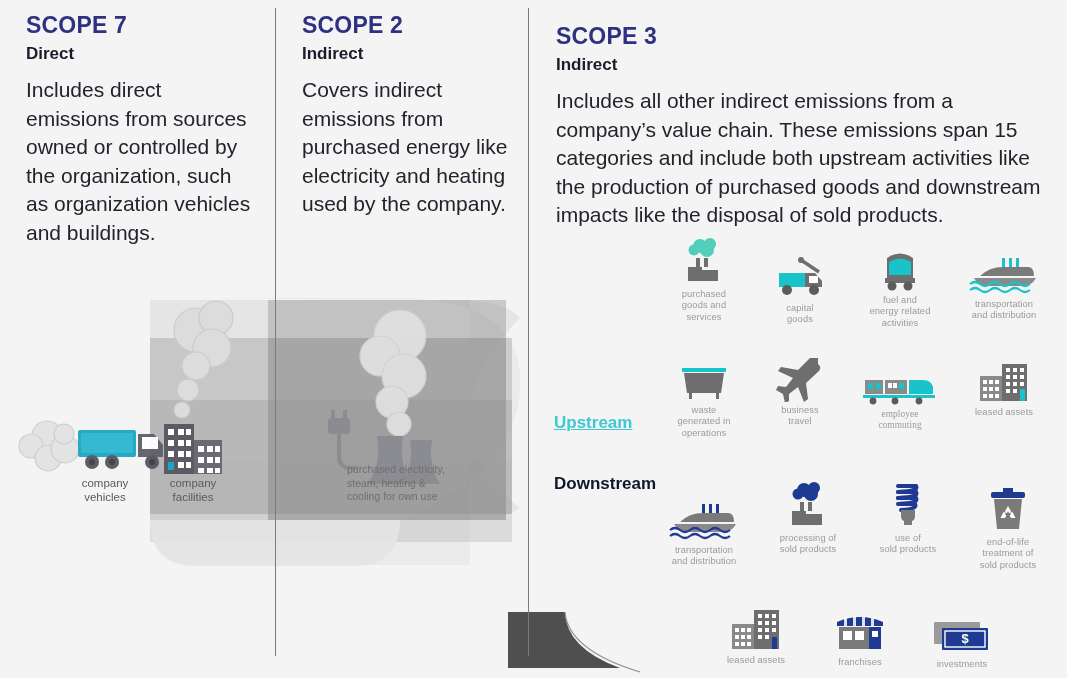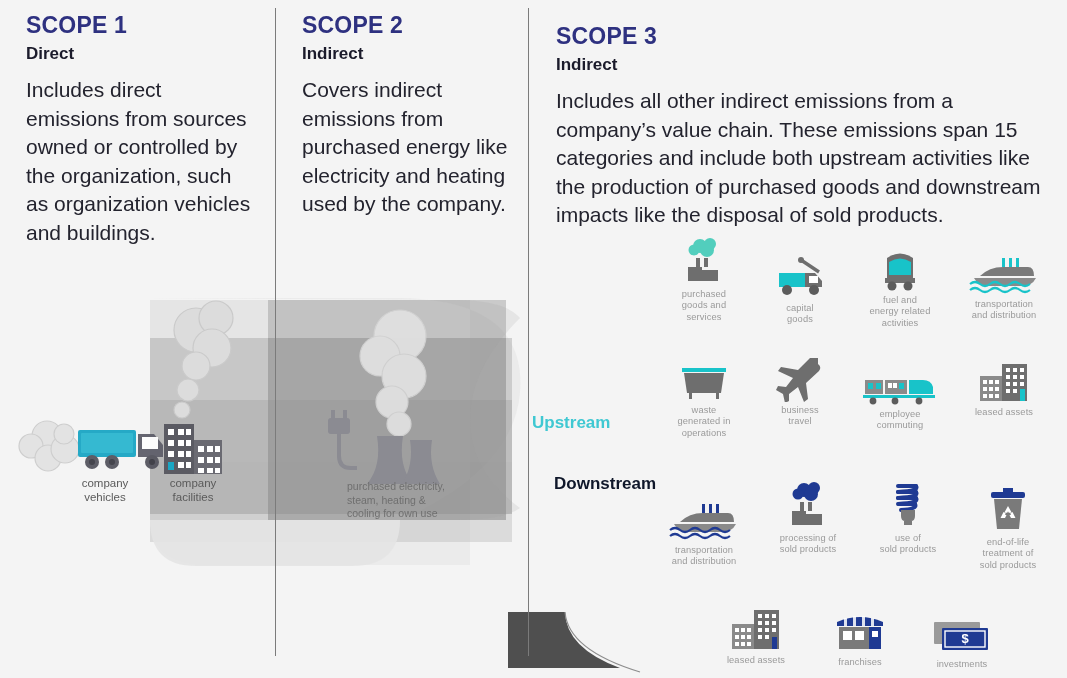--- a/index.html
+++ b/index.html
@@ -39,21 +39,21 @@
   .icell{position:absolute;width:108px;text-align:center;}
   .icell .glyph{height:52px;display:flex;align-items:flex-end;justify-content:center;}
   .icell .cap{
     font-size:9.3px;line-height:1.22;color:#9a9a9a;margin-top:3px;
     letter-spacing:.1px;
   }
   .opa{opacity:.72;}
 
   
   .wcap{position:absolute;text-align:center;font-size:11.5px;line-height:1.25;color:#5a5a5a;}
-  .wcap2{position:absolute;font-size:10.5px;line-height:1.3;color:#6f6f6f;margin-top:17px;}
+  .wcap2{position:absolute;font-size:10.5px;line-height:1.3;color:#6f6f6f;}
 </style>
 </head>
 <body>
 
 <div id="stage">
 
   <svg class="wm" style="left:0;top:0;" width="1067" height="678" viewBox="0 0 1067 678">
     <defs>
       <clipPath id="swoosh">
         <path d="M150,300 L395,300 Q520,300 520,400 Q520,520 395,520 L150,520 Z"></path>
@@ -173,38 +173,38 @@
   <div class="wcap2" style="left:347px;top:463px;width:150px;">
     <span style="white-space:pre-line;">purchased electricity,
 steam, heating &amp;
 cooling for own use</span>
   </div>
 
   <div class="divider" style="left:275px;"></div>
   <div class="divider" style="left:528px;"></div>
 
   <div class="col" style="left:26px;width:226px;">
-    <h1 class="scope-title" style="margin-top:14px;">SCOPE 1</h1>
+    <h1 class="scope-title" style="margin-top:14px;">SCOPE 7</h1>
     <h2 class="scope-sub">Direct</h2>
     <p class="scope-body">Includes direct emissions from sources owned or controlled by the organization, such as organization vehicles and buildings.</p>
   </div>
 
   <div class="col" style="left:302px;width:208px;">
     <h1 class="scope-title" style="margin-top:14px;">SCOPE 2</h1>
     <h2 class="scope-sub">Indirect</h2>
     <p class="scope-body">Covers indirect emissions from purchased energy like electricity and heating used by the company.</p>
   </div>
 
   <div class="col" style="left:556px;width:500px;">
     <h1 class="scope-title" style="margin-top:25px;">SCOPE 3</h1>
     <h2 class="scope-sub">Indirect</h2>
     <p class="scope-body">Includes all other indirect emissions from a company’s value chain. These emissions span 15 categories and include both upstream activities like the production of purchased goods and downstream impacts like the disposal of sold products.</p>
   </div>
 
-  <div class="flow-label up-label" style="left:532px;top:413px;">Upstream</div>
+  <div class="flow-label up-label" style="left:554px;top:413px;text-decoration:underline;">Upstream</div>
   <div class="flow-label down-label" style="left:554px;top:474px;">Downstream</div>
 
   <div class="icons" style="left:650px;top:234px;">
 
     <div class="icell" style="left:0px;top:0px;">
       <div class="glyph">
         <svg width="52" height="52" viewBox="0 0 52 52">
           <g fill="#15c0a8" class="opa">
             <circle cx="22" cy="12" r="7"></circle>
               <circle cx="32" cy="10" r="6"></circle>
@@ -315,21 +315,21 @@
               <rect x="30" y="11" width="4" height="5"></rect>
             </g>
           <rect x="0" y="23" width="72" height="3" fill="#18c3c9"></rect>
           <g fill="#5c5c5c">
               <circle cx="10" cy="29" r="3.4"></circle>
               <circle cx="32" cy="29" r="3.4"></circle>
               <circle cx="56" cy="29" r="3.4"></circle>
             </g>
         </svg>
       </div>
-      <div class="cap" style="white-space:pre-line;">employee
+      <div class="cap" style="white-space:pre-line;font-family:Liberation Serif, serif;">employee
 commuting</div>
     </div>
 
     <div class="icell" style="left:300px;top:118px;">
       <div class="glyph">
         <svg width="56" height="44" viewBox="0 0 56 44">
           <rect x="4" y="16" width="22" height="25" fill="#8a8a8a"></rect>
           <rect x="26" y="4" width="25" height="37" fill="#6e6e6e"></rect>
           <g fill="#ffffff">
             <rect x="7" y="20" width="4" height="4"></rect>

